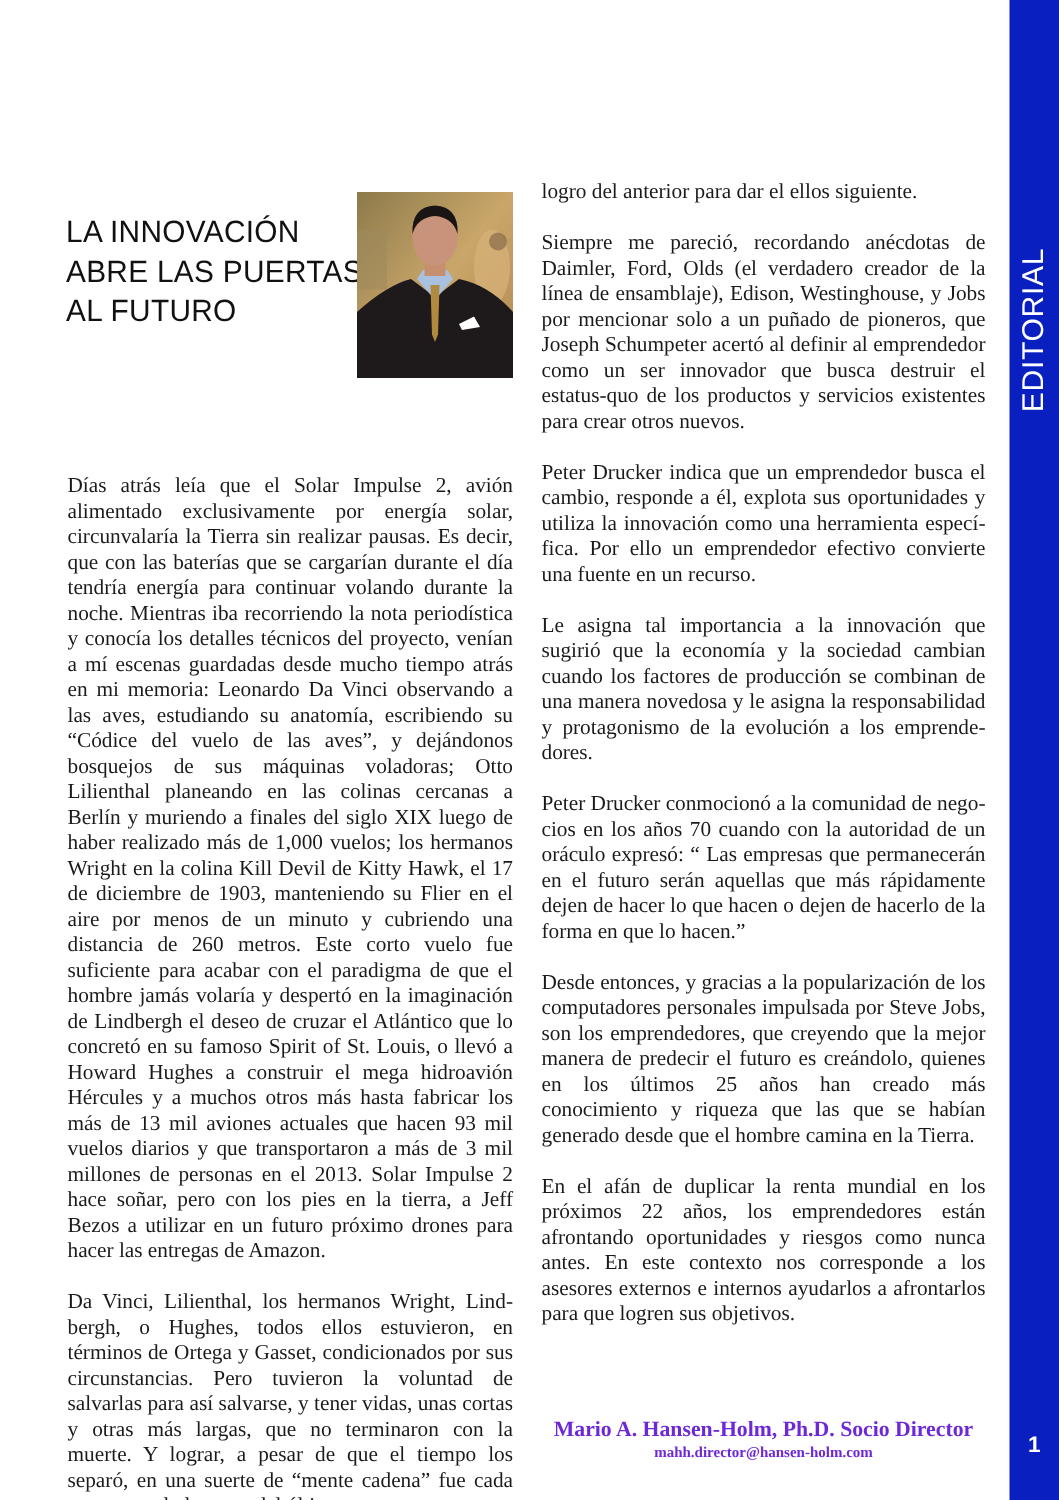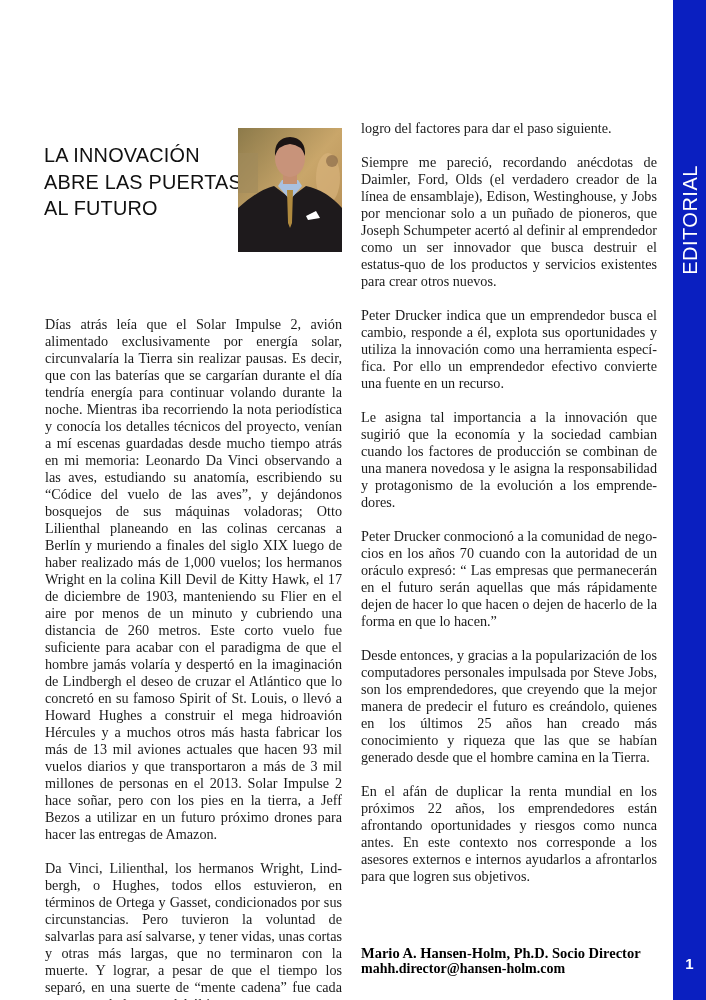--- a/index.html
+++ b/index.html
@@ -12,23 +12,23 @@
     font-family:"Liberation Sans", sans-serif; font-weight:bold; font-size:15px; }
   .title { position:absolute; left:44px; top:142px; width:200px; font-family:"Liberation Sans", sans-serif;
     font-size:20.5px; line-height:26.5px; color:#111111; letter-spacing:0.2px; transform:scaleX(0.97); transform-origin:left top; }
   .title div { white-space:nowrap; }
   .photo { position:absolute; left:238px; top:128px; width:104px; height:124px; overflow:hidden; }
   .col { position:absolute; font-family:"Liberation Serif", serif; font-size:14.2px; line-height:17px; color:#1a1a1a; text-align:justify; }
   .col-left { left:45px; top:316px; width:297px; }
   .col-right { left:361px; top:120px; width:296px; }
   .col p { margin:0 0 17px 0; hyphens:manual; }
   .col p.last { margin-bottom:0; }
-  .signature { position:absolute; left:361px; top:945px; width:296px; text-align:left; font-family:"Liberation Serif", serif; font-weight:bold; color:#000000; }
+  .signature { position:absolute; left:361px; top:945px; width:296px; text-align:center; font-family:"Liberation Serif", serif; font-weight:bold; color:#6d28d9; }
   .sig-name { font-size:14.5px; line-height:17px; }
-  .sig-email { font-size:14px; line-height:14px; }
+  .sig-email { font-size:10px; line-height:14px; }
 </style>
 </head>
 <body>
 
 <div class="sidebar"></div>
 <div class="sidebar-label">
   <span>EDITORIAL</span>
 </div>
 <div class="page-num">1</div>
 
@@ -60,21 +60,21 @@
     <path d="M68 88 L78 83 L82 90 L70 92 Z" fill="#ffffff"></path>
   </svg>
 </div>
 
 <div class="col col-left">
   <p>Días atrás leía que el Solar Impulse 2, avión alimen­tado exclusivamente por energía solar, circunvalaría la Tierra sin realizar pausas. Es decir, que con las baterías que se cargarían durante el día tendría energía para continuar volando durante la noche. Mientras iba recorriendo la nota periodística y conocía los detalles técnicos del proyecto, venían a mí escenas guardadas desde mucho tiempo atrás en mi memoria: Leonardo Da Vinci observando a las aves, estudiando su anato­mía, escribiendo su “Códice del vuelo de las aves”, y dejándonos bosquejos de sus máquinas voladoras; Otto Lilienthal planeando en las colinas cercanas a Berlín y muriendo a finales del siglo XIX luego de haber realizado más de 1,000 vuelos; los hermanos Wright en la colina Kill Devil de Kitty Hawk, el 17 de diciembre de 1903,  manteniendo su Flier en el aire por menos de un minuto y cubriendo una distancia de 260 metros. Este corto vuelo fue suficiente para acabar con el paradigma de que el hombre jamás volaría y despertó en la imaginación de Lindbergh el deseo de cruzar el Atlántico que lo concretó en su famoso Spirit of St. Louis, o llevó a Howard Hughes a construir el mega hidroavión Hércules y a muchos otros más hasta fabricar los más de 13 mil aviones actuales que hacen 93 mil vuelos diarios y que trans­portaron a más de 3 mil millones de personas en el 2013. Solar Impulse 2 hace soñar, pero con los pies en la tierra, a Jeff Bezos a utilizar en un futuro próximo drones para hacer las entregas de Amazon.</p>
   <p class="last">Da Vinci, Lilienthal, los hermanos Wright, Lind­bergh, o Hughes, todos ellos estuvieron, en términos de Ortega y Gasset, condicionados por sus circunstan­cias. Pero tuvieron la voluntad de salvarlas para así salvarse, y tener vidas, unas cortas y otras más largas, que no terminaron con la muerte. Y lograr, a pesar de que el tiempo los separó, en una suerte de “mente cadena” fue cada uno tomando la posta del último</p>
 </div>
 
 <div class="col col-right">
-  <p>logro del factores para dar el paso siguiente.</p>
+  <p>logro del anterior para dar el ellos siguiente.</p>
   <p>Siempre me pareció, recordando anécdotas de Daimler, Ford, Olds (el verdadero creador de la línea de ensamblaje), Edison, Westinghouse, y Jobs por mencionar solo a un puñado de pioneros, que Joseph Schumpeter acertó al definir al emprendedor como un ser innovador que busca destruir el estatus-quo de los productos y servicios existentes para crear otros nuevos.</p>
   <p>Peter Drucker indica que un emprendedor busca el cambio, responde a él, explota sus oportunidades y utiliza la innovación como una herramienta especí­fica. Por ello un emprendedor efectivo convierte una fuente en un recurso.</p>
   <p>Le asigna tal importancia a la innovación que sugirió que la economía y la sociedad cambian cuando los factores de producción se combinan de una manera novedosa y le asigna la responsabilidad y protagonismo de la evolución a los emprende­dores.</p>
   <p>Peter Drucker conmocionó a la comunidad de nego­cios en los años 70 cuando con la autoridad de un oráculo expresó: “ Las empresas que permanecerán en el futuro serán aquellas que más rápidamente dejen de hacer lo que hacen o dejen de hacerlo de la forma en que lo hacen.”</p>
   <p>Desde entonces, y gracias a la popularización de los computadores personales impulsada por Steve Jobs, son los emprendedores, que creyendo que la mejor manera de predecir el futuro es creándolo, quienes en los últimos 25 años han creado más conocimiento y riqueza que las que se habían generado desde que el hombre camina en la Tierra.</p>
   <p>En el afán de duplicar la renta mundial en los próximos 22 años, los emprendedores están afrontando oportunidades y riesgos como nunca antes. En este contexto nos corresponde a los asesores externos e internos ayudarlos a afrontar­los para que logren sus objetivos.</p>
 </div>
 
 <div class="signature">
   <div class="sig-name">Mario A. Hansen-Holm, Ph.D. Socio Director</div>

